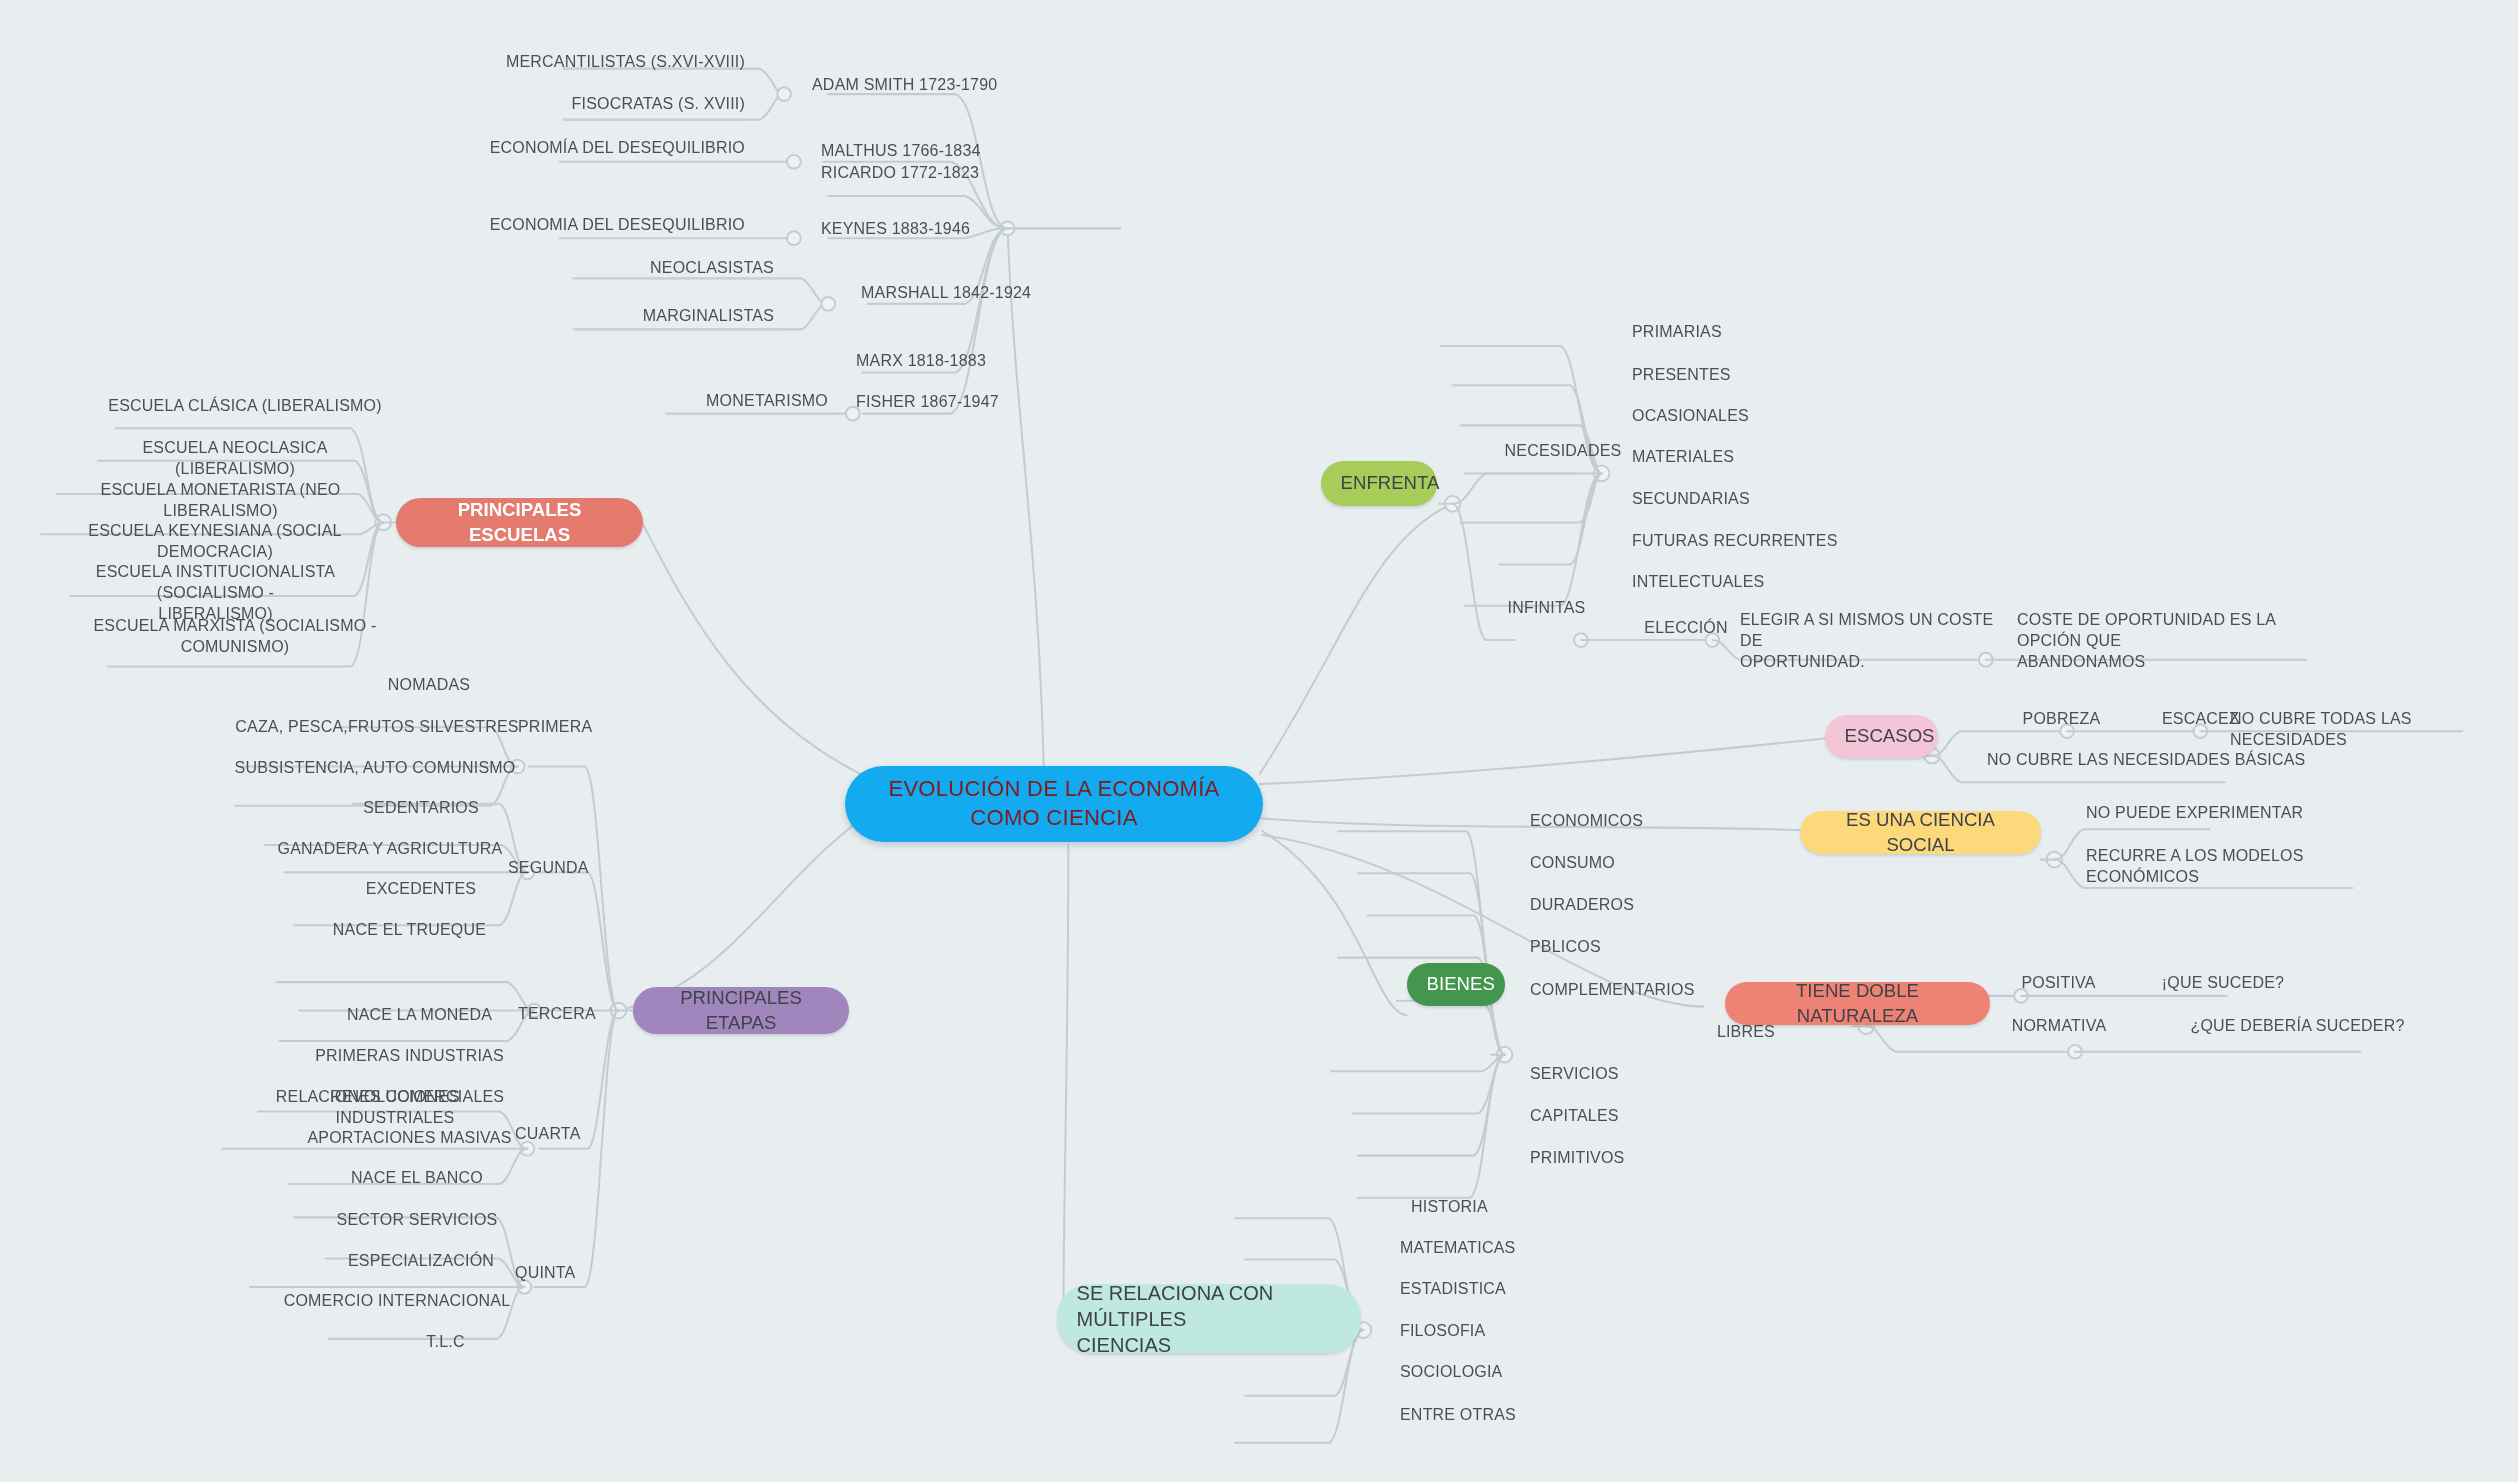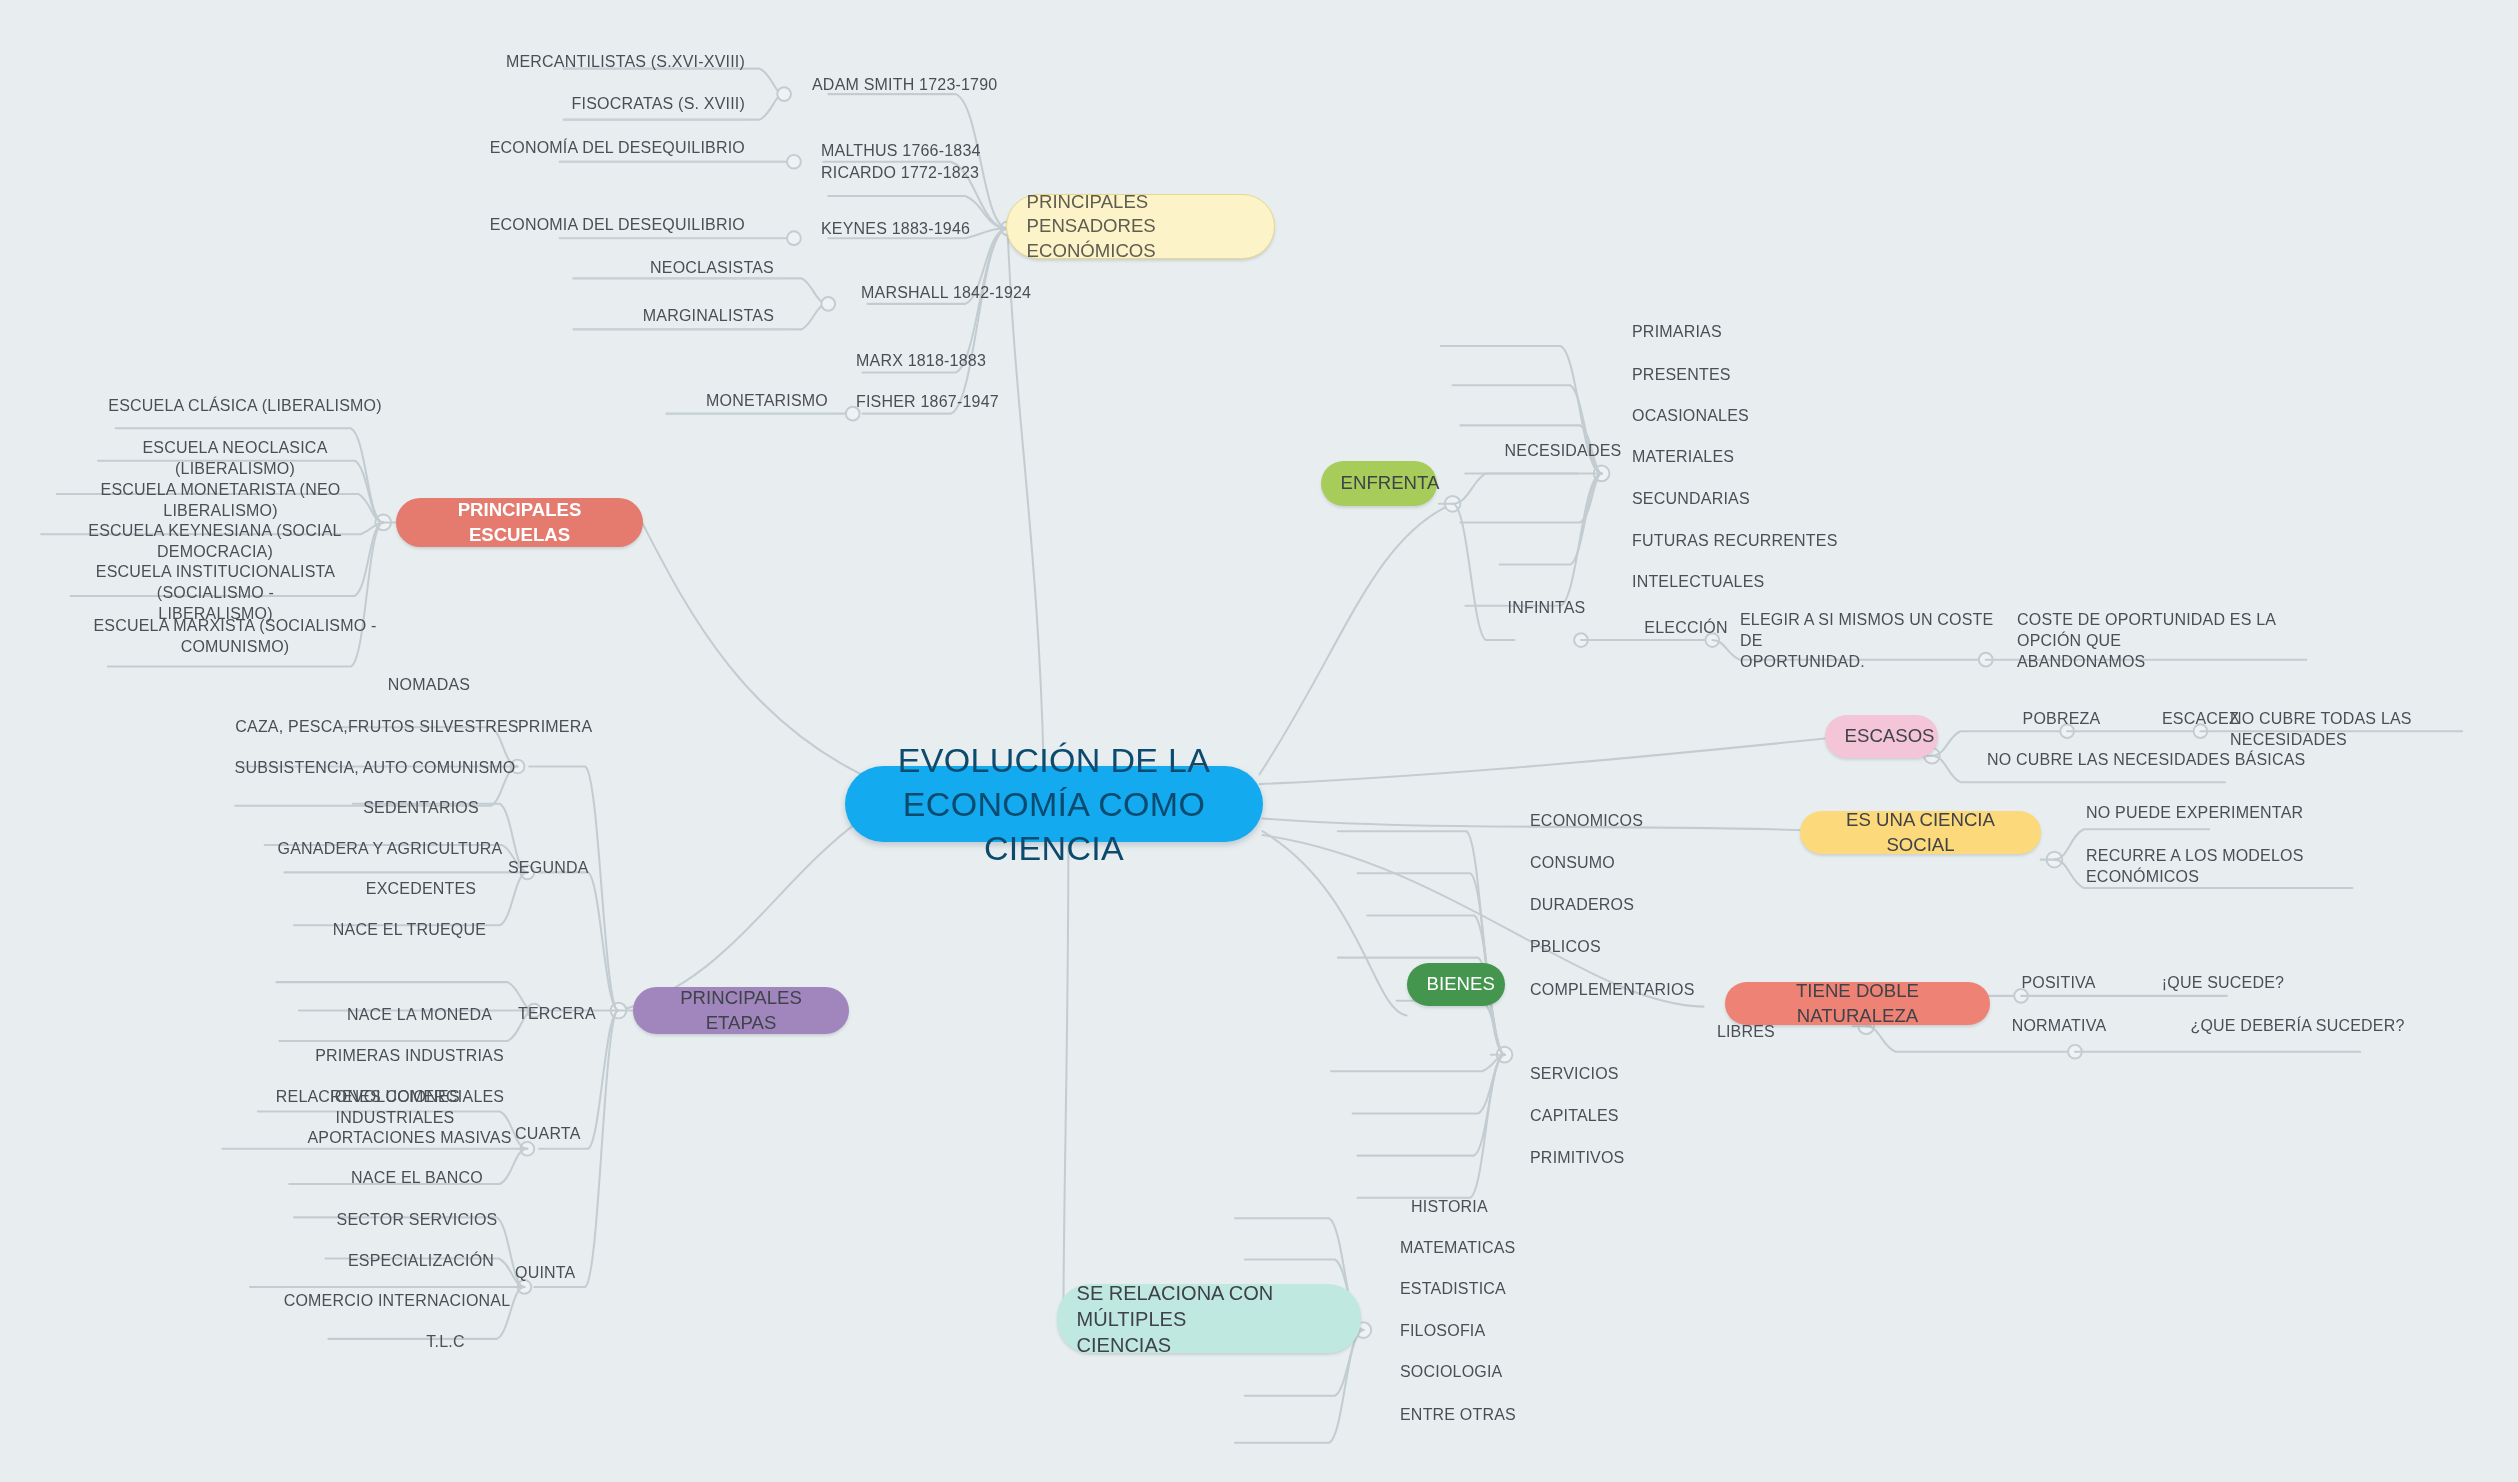--- a/index.html
+++ b/index.html
@@ -32,22 +32,22 @@
     display:flex;align-items:center;
     box-sizing:border-box;
     box-shadow:0 2px 2.9px rgba(60,70,80,.17);
     padding:10.8px 19.6px;
     line-height:1.3;
   }
   .cap span{display:block;width:100%;}
 
   #root{
     background:#13aaf0;
-    color:#0c4a6e;
-    font-size:34px;
+    color:#7f1d1d;
+    font-size:22px;
     text-align:center;
     border-radius:43px;
     justify-content:center;
     letter-spacing:0.3px;
     box-shadow:0 2.9px 5.9px rgba(40,60,80,.22);
   }
   .cap-yellow{background:#fcf3c8;border:1.5px solid #e8d98a;color:#5f5c52;font-size:18.6px;}
   .cap-red{background:#e57a6e;color:#ffffff;font-weight:bold;font-size:18.6px;}
   .cap-purple{background:#a186bd;color:#3f4249;font-size:18.6px;}
   .cap-green{background:#a8cc5a;color:#3f4249;font-size:18.6px;}
@@ -228,24 +228,20 @@
         <path d="M680 422 L855 422"></path>
       </g>
     </g>
   </svg>
 
   <div class="cap" id="root" style="left:845px;top:766px;width:418px;height:76px;">
     <span>EVOLUCIÓN DE LA ECONOMÍA
 COMO CIENCIA</span>
   </div>
 
-  <div class="cap cap-yellow" style="left:1006px;top:194px;width:269px;height:65px;">
-    <span style="white-space:pre-line;">PRINCIPALES PENSADORES
-ECONÓMICOS</span>
-  </div>
 
   <div class="leaf rgt" style="left:466px;top:51px;width:279px;">MERCANTILISTAS (S.XVI-XVIII)</div>
   <div class="leaf rgt" style="left:466px;top:93px;width:279px;">FISOCRATAS (S. XVIII)</div>
   <div class="leaf rgt" style="left:446px;top:137px;width:299px;">ECONOMÍA DEL DESEQUILIBRIO</div>
   <div class="leaf rgt" style="left:446px;top:214px;width:299px;">ECONOMIA DEL DESEQUILIBRIO</div>
   <div class="leaf rgt" style="left:524px;top:257px;width:250px;">NEOCLASISTAS</div>
   <div class="leaf rgt" style="left:524px;top:305px;width:250px;">MARGINALISTAS</div>
   <div class="leaf rgt" style="left:588px;top:390px;width:240px;">MONETARISMO</div>
 
   <div class="leaf" style="left:812px;top:74px;width:284px;">ADAM SMITH 1723-1790</div>

